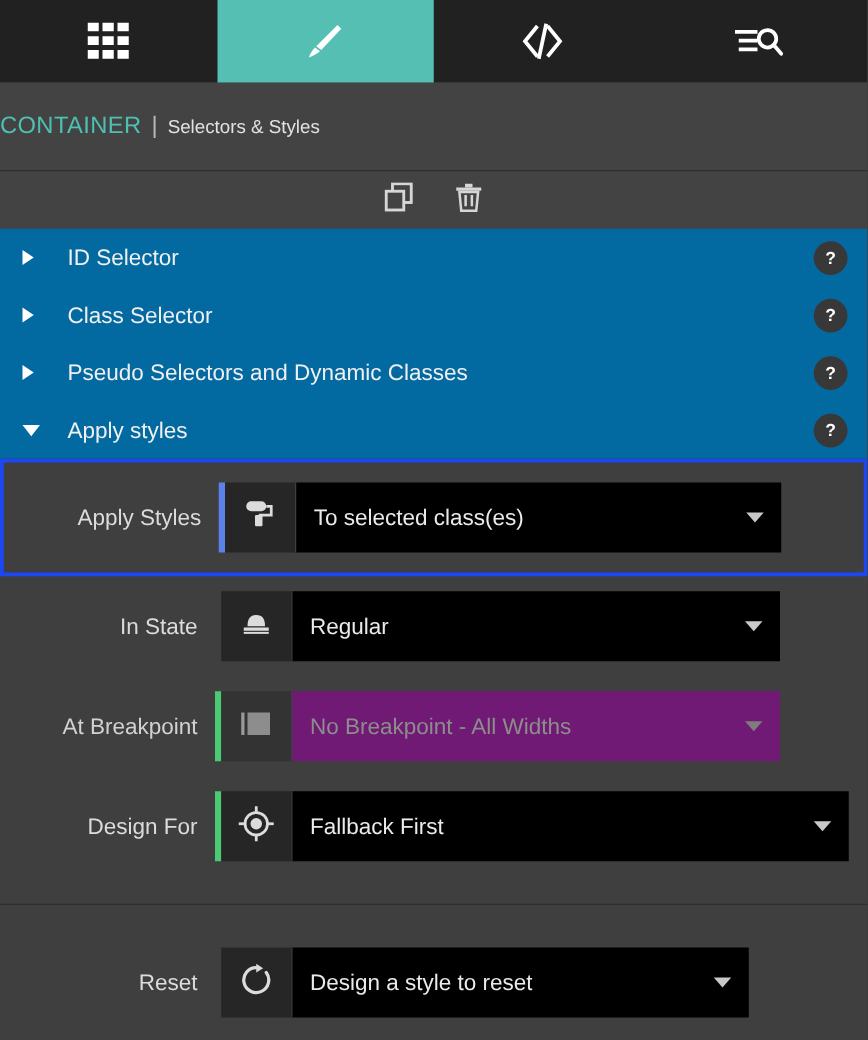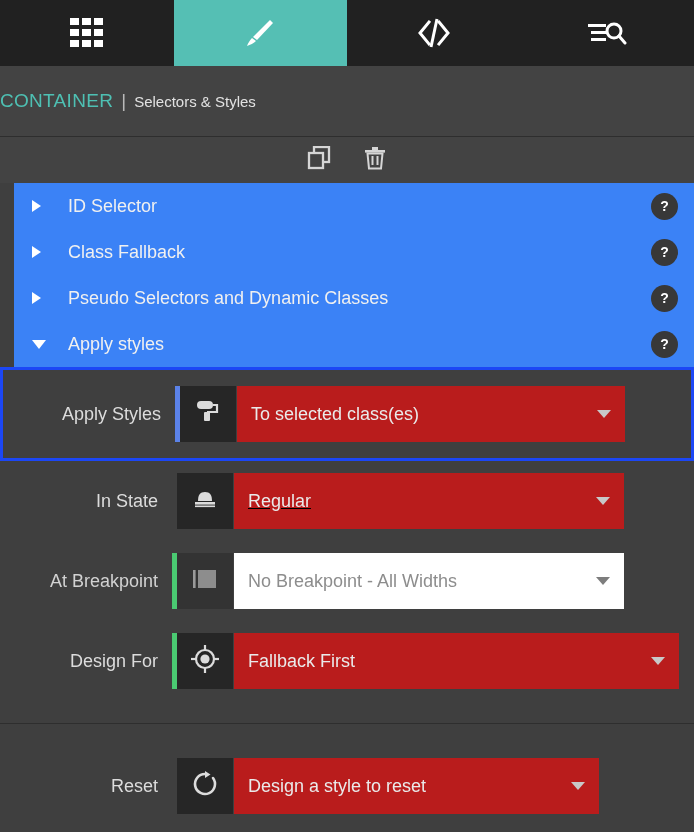--- a/index.html
+++ b/index.html
@@ -61,21 +61,21 @@
     justify-content: center;
     gap: 26px;
   }
   .action-btn {
     width: 30px; height: 30px;
     display: flex; align-items: center; justify-content: center;
     cursor: pointer;
   }
 
   
-  .accordion { background: #3b82f6; margin-left: 14px; }
+  .accordion { background: #0369a1; }
   .acc-row {
     height: 46px;
     display: flex;
     align-items: center;
     padding: 0 16px 0 18px;
     cursor: pointer;
     position: relative;
   }
   .acc-caret {
     width: 22px;
@@ -157,30 +157,30 @@
     width: 56px;
     flex: 0 0 56px;
     background: #262626;
     display: flex;
     align-items: center;
     justify-content: center;
   }
   .icon-box.disabled { background: #333333; }
 
   .select {
-    background: #b91c1c;
+    background: #000000;
     display: flex;
     align-items: center;
     justify-content: space-between;
     padding: 0 14px 0 14px;
     border-left: 1px solid #3f3f3f;
     cursor: pointer;
     min-width: 0;
   }
-  .select.disabled { background: #ffffff; cursor: default; }
+  .select.disabled { background: #701a75; cursor: default; }
   .select-value {
     color: #eaeaea;
     font-size: 18px;
     white-space: nowrap;
     overflow: hidden;
     text-overflow: ellipsis;
   }
   .select.disabled .select-value { color: #8d8d8d; }
   .arrow {
     width: 0; height: 0;
@@ -295,21 +295,21 @@
         <i class="caret-right"></i>
       </span>
     <span class="acc-label">ID Selector</span>
     <span class="help-btn">?</span>
   </div>
 
   <div class="acc-row">
     <span class="acc-caret">
         <i class="caret-right"></i>
       </span>
-    <span class="acc-label">Class Fallback</span>
+    <span class="acc-label">Class Selector</span>
     <span class="help-btn">?</span>
   </div>
 
   <div class="acc-row">
     <span class="acc-caret">
         <i class="caret-right"></i>
       </span>
     <span class="acc-label">Pseudo Selectors and Dynamic Classes</span>
     <span class="help-btn">?</span>
   </div>

